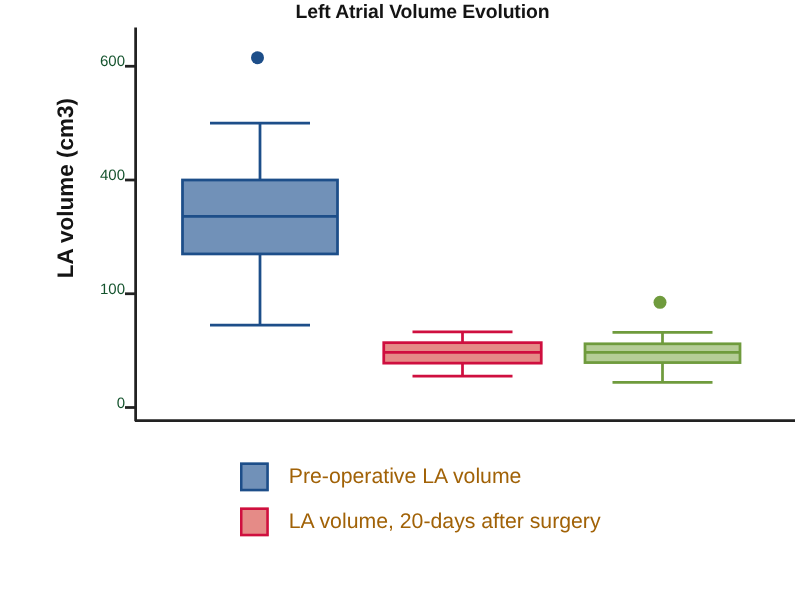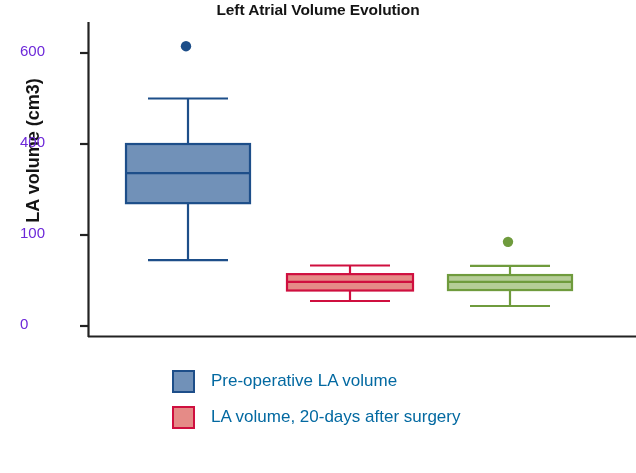--- a/index.html
+++ b/index.html
@@ -11,20 +11,21 @@
     width: 636px;
     height: 473px;
     font-family: "Liberation Sans", sans-serif;
     color: #1a1a1a;
     overflow: hidden;
   }
   #figure {
     position: relative;
     width: 560px;
     height: 473px;
+    margin-left: 20px;
   }
   #chart-title {
     position: absolute;
     left: 0;
     top: 1px;
     width: 636px;
     text-align: center;
     font-size: 15.5px;
     font-weight: bold;
     letter-spacing: -0.1px;
@@ -43,23 +44,23 @@
     text-align: center;
     font-size: 18px;
     font-weight: bold;
     color: #141414;
     transform: rotate(-90deg);
     transform-origin: center center;
     white-space: nowrap;
   }
   .tick-label {
     position: absolute;
-    text-align: left;
-    font-size: 15px;
-    color: #6d28d9;
+    text-align: right;
+    font-size: 12px;
+    color: #14532d;
     width: 60px;
   }
   #legend {
     position: absolute;
     left: 172px;
     top: 363px;
     width: 460px;
   }
   .legend-row {
     display: flex;
@@ -70,21 +71,21 @@
     width: 23px;
     height: 23px;
     border-style: solid;
     border-width: 2px;
     box-sizing: border-box;
     flex: 0 0 auto;
   }
   .legend-label {
     margin-left: 16px;
     font-size: 17px;
-    color: #0369a1;
+    color: #a16207;
     white-space: nowrap;
   }
 </style>
 </head>
 <body>
 
 <div id="figure">
 
   <div id="chart-title">Left Atrial Volume Evolution</div>
 

